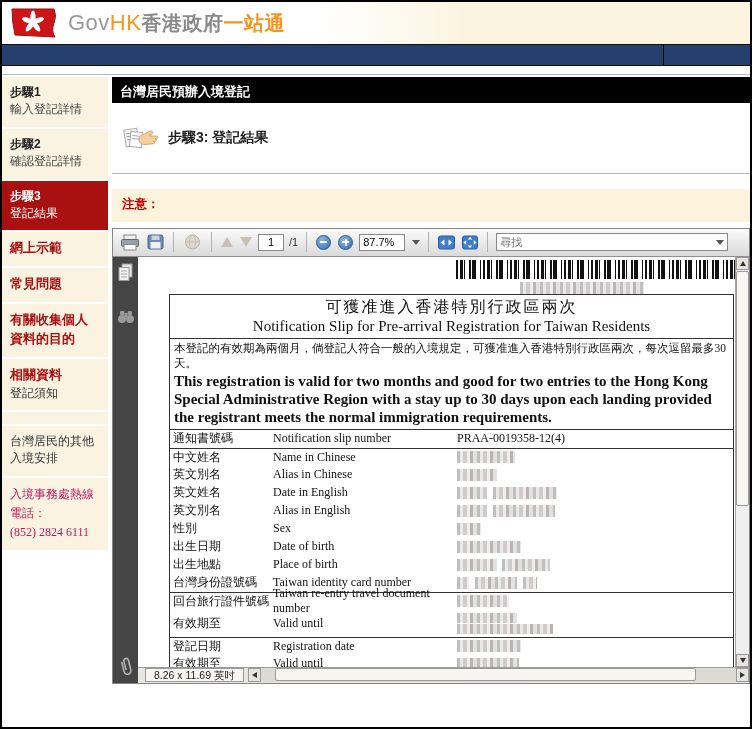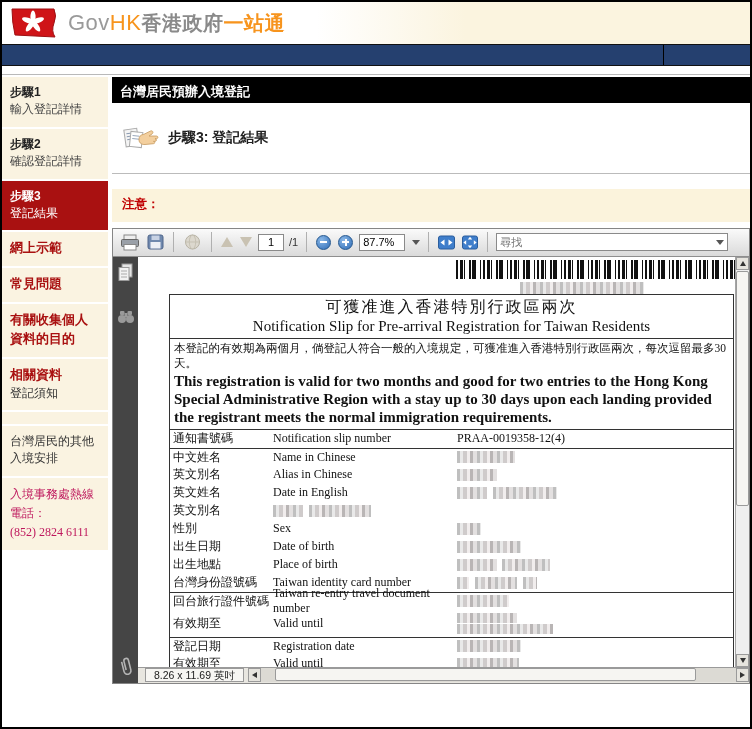--- a/index.html
+++ b/index.html
@@ -350,20 +350,21 @@
                       <div class="trow">
                         <span class="c-zh">英文姓名</span>
                         <span class="c-en">Date in English</span>
                         <span class="c-val">
                             <i class="redact" style="width:30px;margin-right:6px"></i>
                             <i class="redact" style="width:64px"></i>
                           </span>
                       </div>
                       <div class="trow">
                         <span class="c-zh">英文別名</span>
+                        <span class="c-en">Alias in English</span>
                         <span class="c-val">
                             <i class="redact" style="width:30px;margin-right:6px"></i>
                             <i class="redact" style="width:62px"></i>
                           </span>
                       </div>
                       <div class="trow">
                         <span class="c-zh">性別</span>
                         <span class="c-en">Sex</span>
                         <span class="c-val">
                             <i class="redact" style="width:24px"></i>

